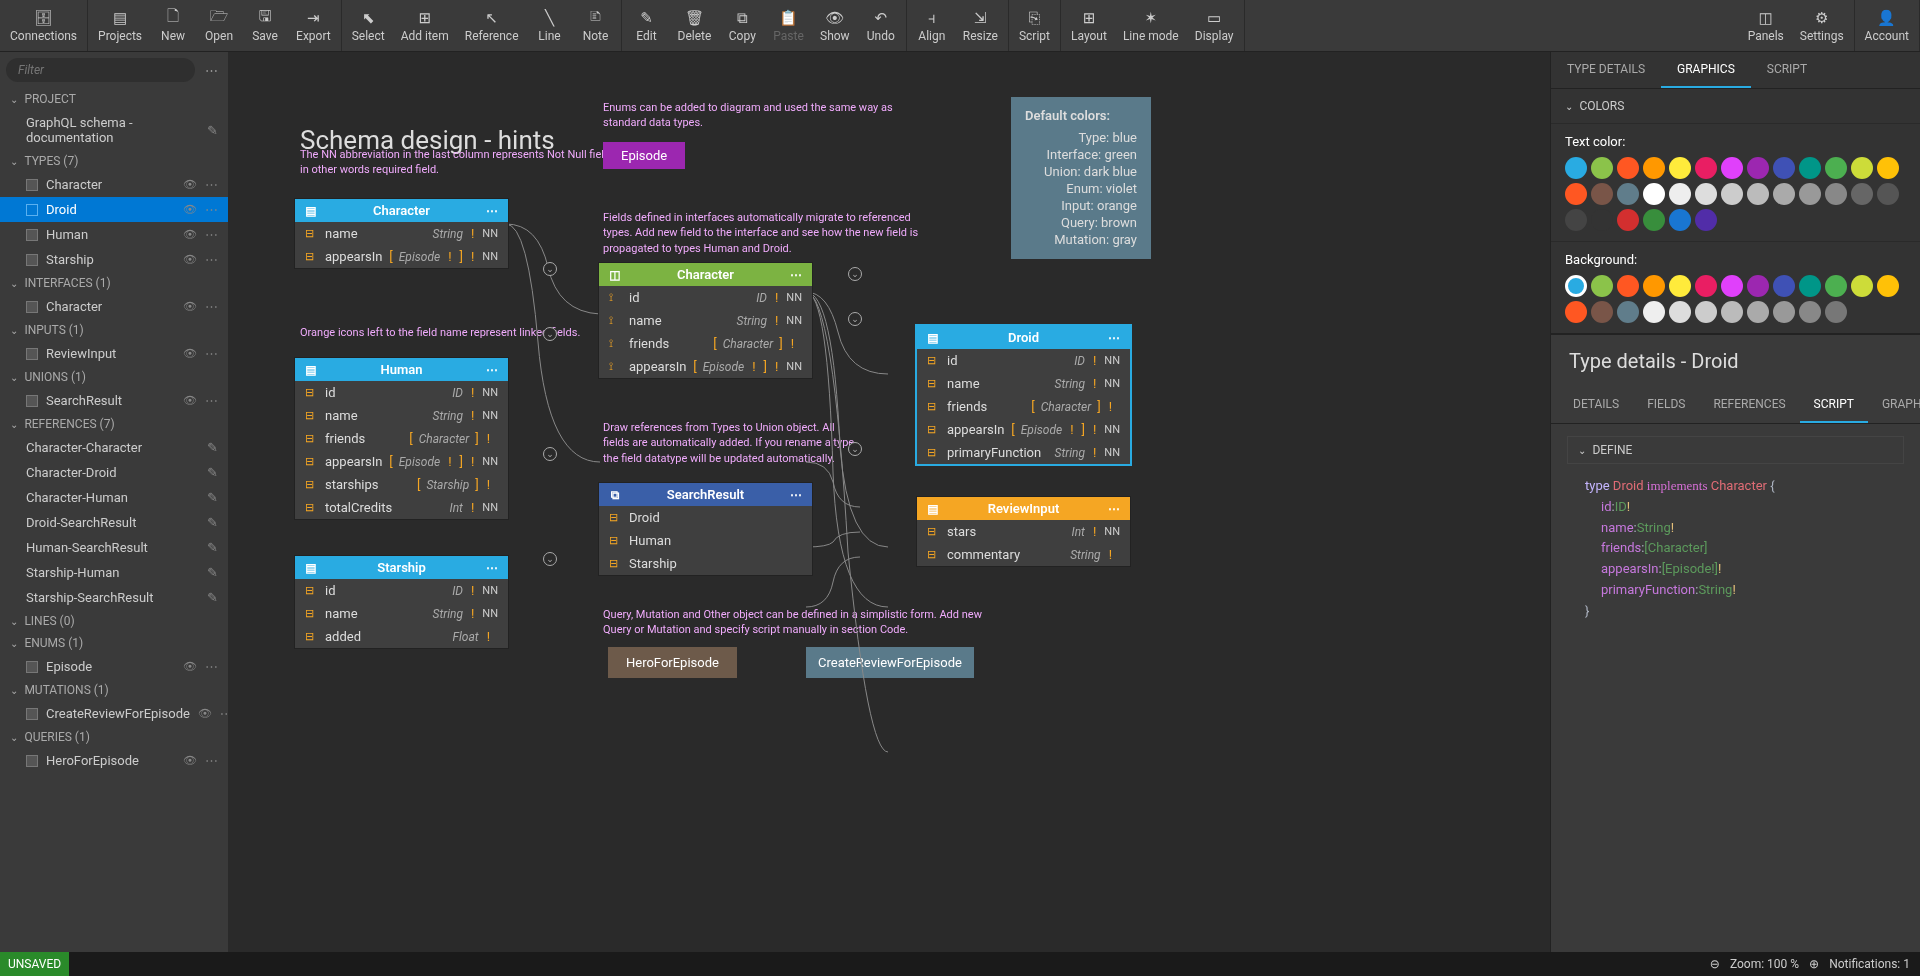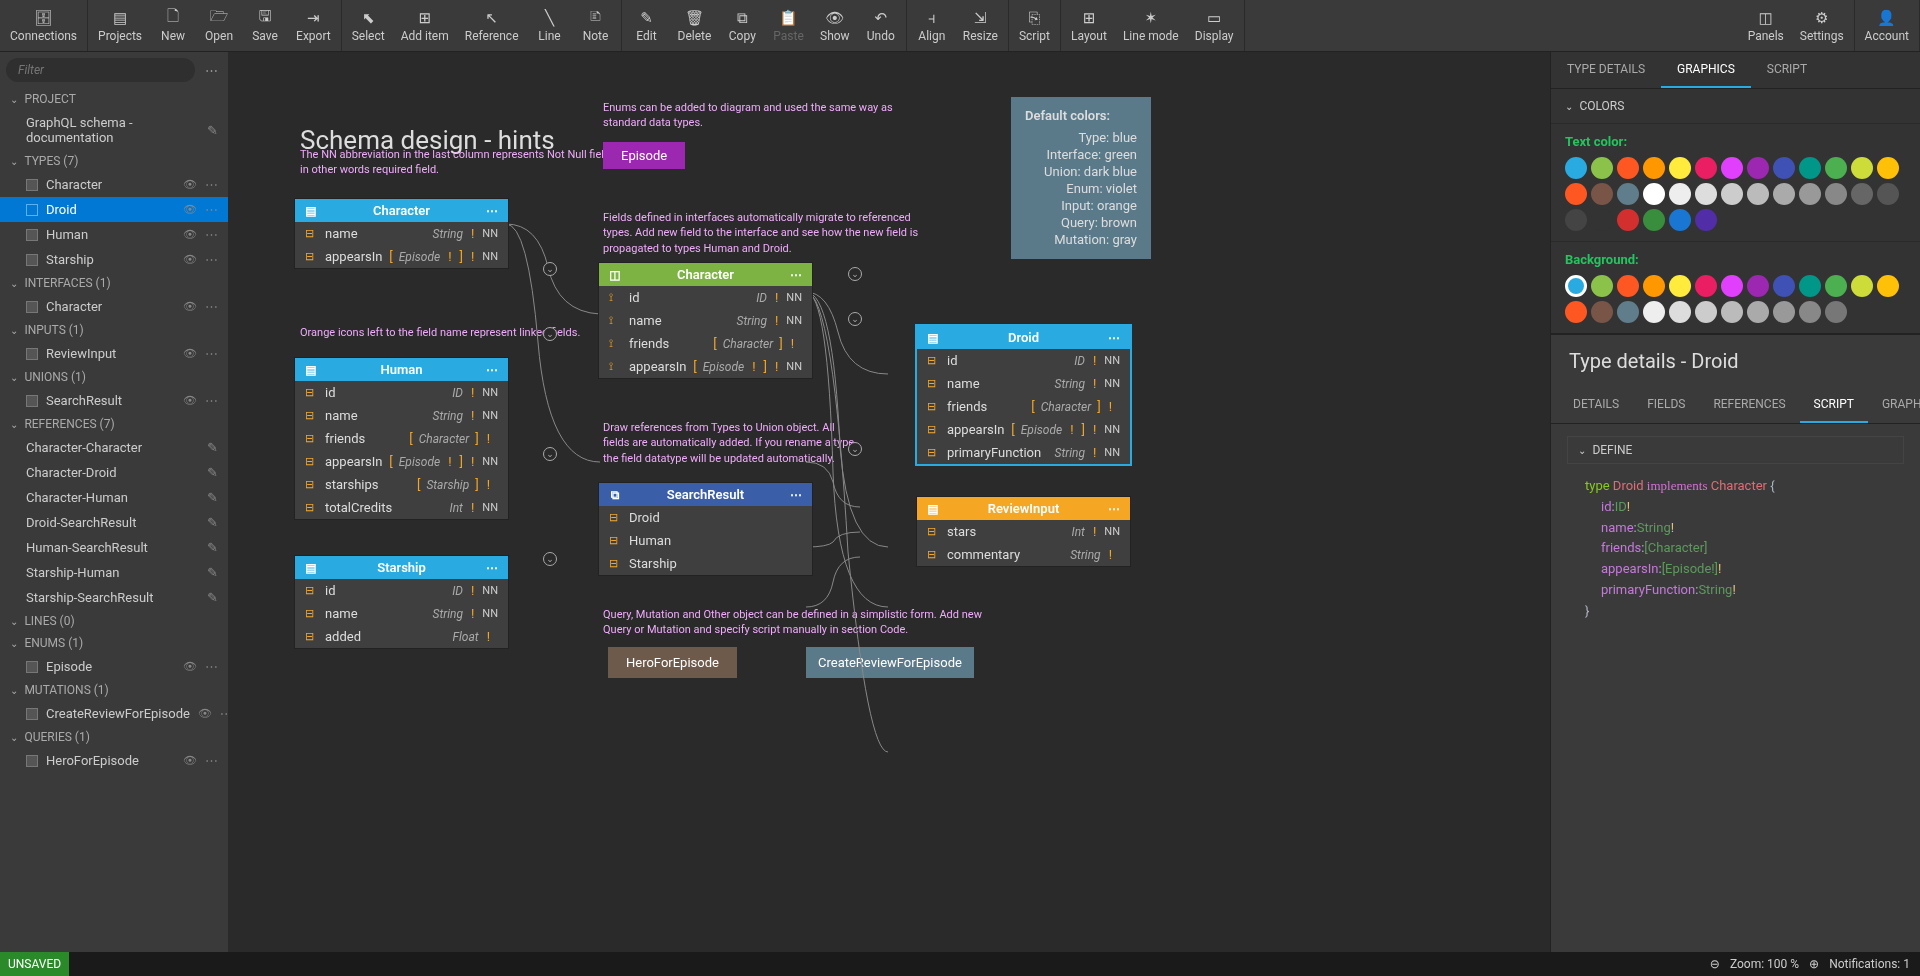--- a/index.html
+++ b/index.html
@@ -49,33 +49,33 @@
 .hint-text{position:absolute;color:#f0abfc;font-size:11px;line-height:1.4;max-width:320px;}
 .defcolors{position:absolute;background:#5a7a8a;padding:10px 14px;color:#ddd;font-size:13px;text-align:right;min-width:140px;}
 .defcolors .dct{font-weight:600;margin-bottom:4px;text-align:left;}
 .defcolors div{padding:1px 0;}
 .right-panel{width:370px;background:#333;display:flex;flex-direction:column;border-left:1px solid #222;}
 .rp-tabs{display:flex;background:#333;border-bottom:1px solid #222;}
 .rp-tab{padding:10px 16px;color:#aaa;cursor:pointer;font-size:12px;}
 .rp-tab.active{color:#fff;border-bottom:2px solid #29abe2;}
 .rp-section{padding:10px 14px;border-bottom:1px solid #2a2a2a;}
 .rp-sec-hdr{display:flex;align-items:center;gap:6px;color:#ccc;font-size:12px;cursor:pointer;}
-.rp-label{color:#22c55e;font-size:13px;margin-bottom:8px;font-weight:bold;}
+.rp-label{color:#ffffff;font-size:13px;margin-bottom:8px;}
 .color-grid{display:flex;flex-wrap:wrap;gap:4px;}
 .color-dot{width:22px;height:22px;border-radius:50%;cursor:pointer;}
 .color-dot.sel{border:3px solid #fff;}
 .details-panel{background:#3a3a3a;flex:1;display:flex;flex-direction:column;border-top:2px solid #222;}
 .dp-title{padding:14px 18px;font-size:20px;color:#ddd;font-weight:400;}
 .dp-tabs{display:flex;border-bottom:1px solid #222;padding:0 8px;}
 .dp-tab{padding:10px 14px;color:#aaa;font-size:12px;cursor:pointer;}
 .dp-tab.active{color:#fff;border-bottom:2px solid #29abe2;}
 .dp-body{padding:12px 16px;flex:1;overflow:auto;}
 .define-hdr{display:flex;align-items:center;gap:6px;color:#ccc;font-size:12px;padding:6px 0;border:1px solid #444;padding:6px 10px;margin-bottom:12px;}
 .code{font-family:Consolas,monospace;font-size:13px;line-height:1.6;padding-left:18px;}
-.k-type{color:#84cc16;}
+.k-type{color:#c4b5fd;}
 .k-name{color:#e06c75;}
 .k-impl{color:#d670d6;font-family:Liberation Serif, serif;}
 .k-field{color:#c678dd;}
 .k-dtype{color:#5c9a5c;}
 .k-punc{color:#abb2bf;}
 .k-br{color:#e5c07b;}
 .statusbar{height:24px;background:#1a1a1a;display:flex;align-items:center;font-size:12px;color:#ccc;}
 .sb-unsaved{background:#2a8a2a;color:#fff;padding:0 8px;height:100%;display:flex;align-items:center;}
 .sb-red{background:#b02020;color:#fff;padding:0 8px;height:100%;display:flex;align-items:center;gap:12px;flex:0 0 auto;}
 .sb-right{margin-left:auto;display:flex;align-items:center;gap:10px;padding:0 10px;}

